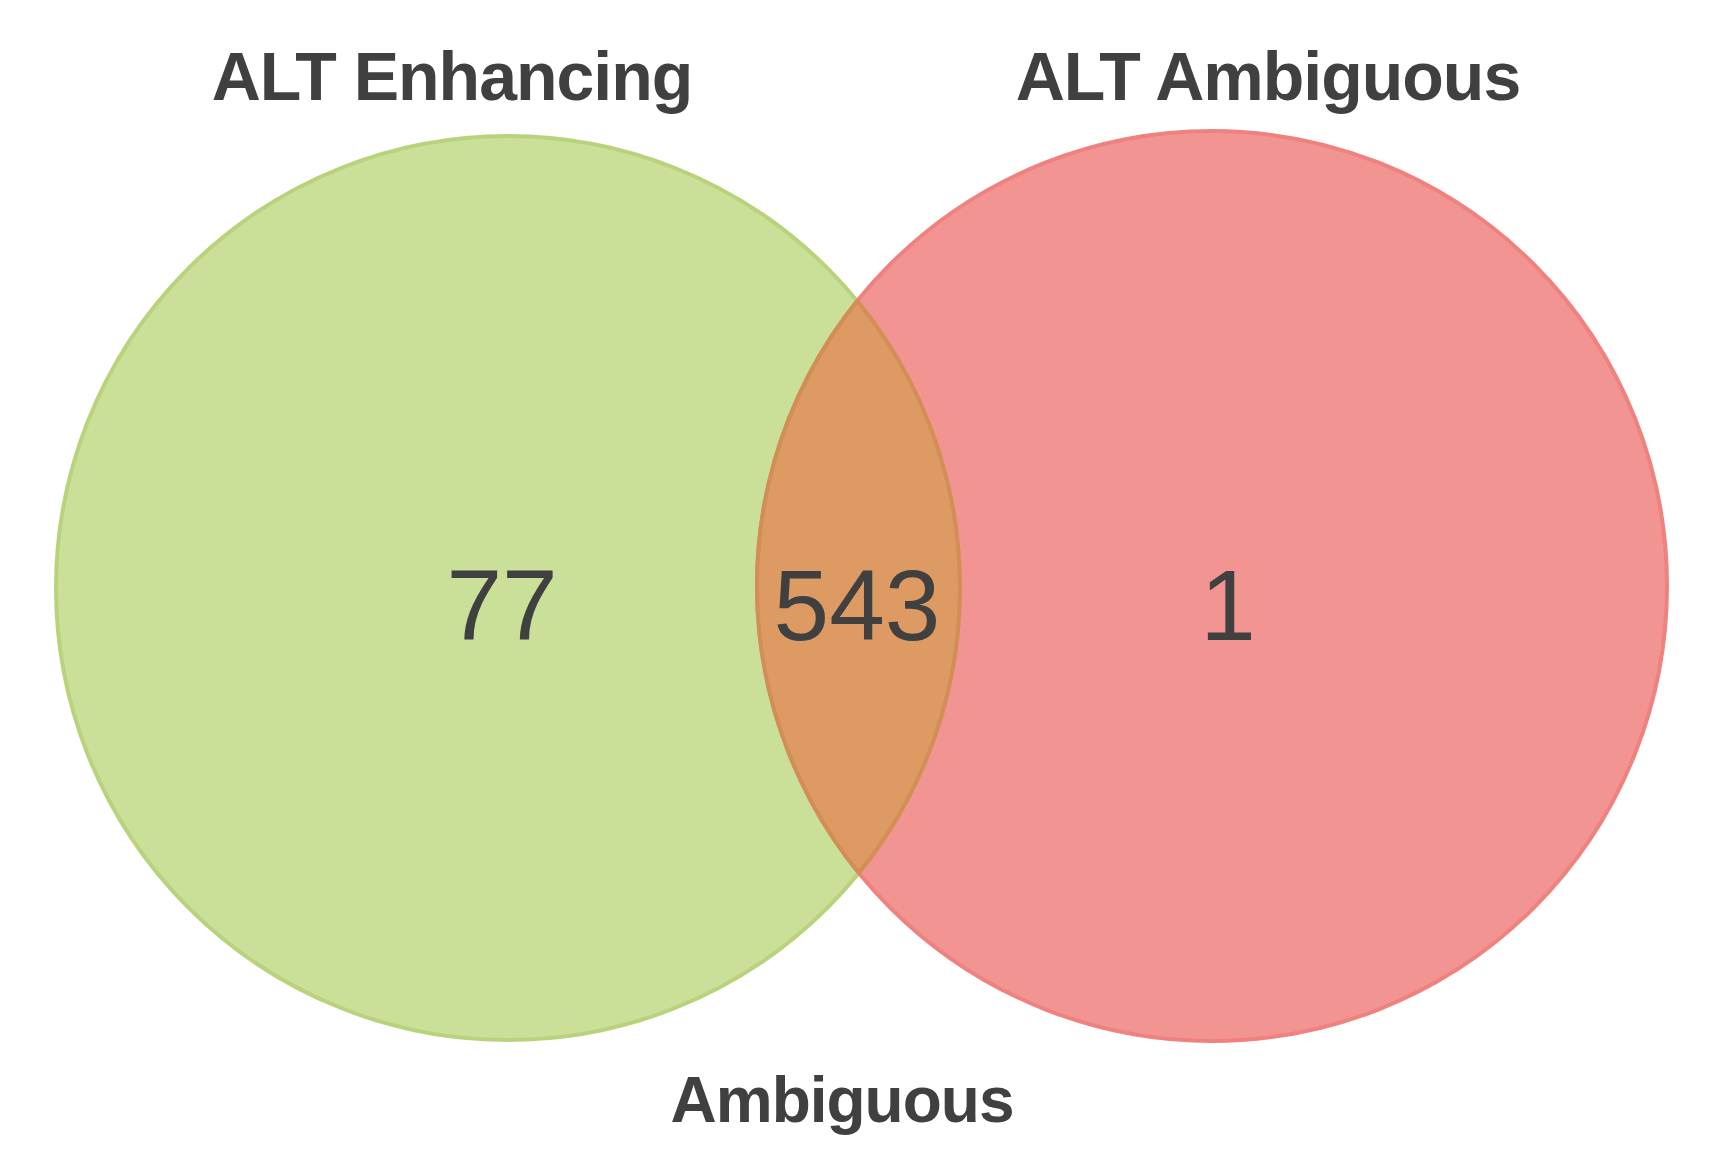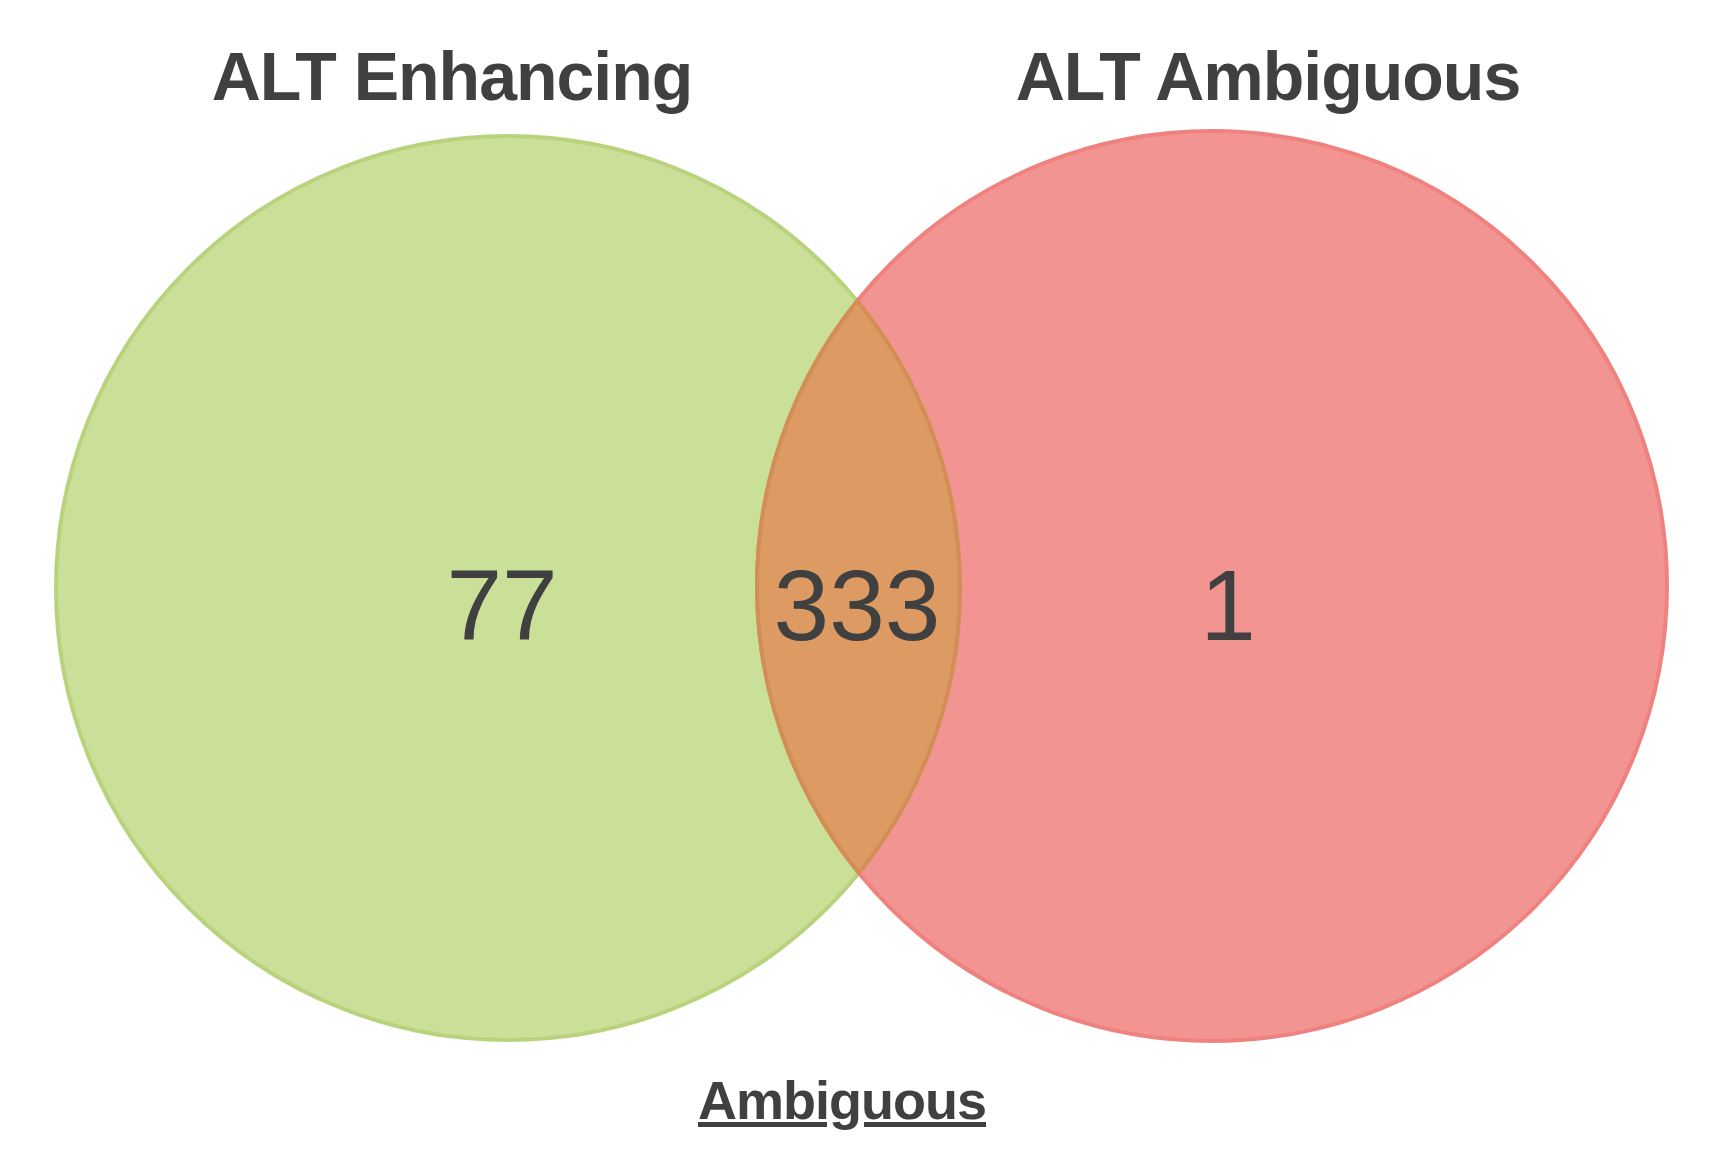--- a/index.html
+++ b/index.html
@@ -32,23 +32,22 @@
     white-space: nowrap;
     text-align: left;
     letter-spacing: -1px;
     line-height: 1;
   }
   .set-title {
     font-size: 68px;
     font-weight: 600;
   }
   .bottom-title {
-    font-size: 54px;
+    font-size: 64px;
     font-weight: 600;
-    text-decoration: underline;
   }
   .count {
     font-size: 100px;
     font-weight: 500;
     letter-spacing: 0;
   }
   .lbl-left-title    { left: 452px;  top: 76px;  }
   .lbl-right-title   { left: 1268px; top: 76px;  }
   .lbl-count-left    { left: 502px;  top: 605px; }
   .lbl-count-mid     { left: 857px;  top: 605px; }
@@ -82,19 +81,19 @@
       <circle class="stroke-lens" cx="508" cy="588" r="452" fill="none"></circle>
     </g>
   </svg>
 
   <div class="lbl set-title lbl-left-title">ALT Enhancing</div>
 
   <div class="lbl set-title lbl-right-title">ALT Ambiguous</div>
 
   <div class="lbl count lbl-count-left">77</div>
 
-  <div class="lbl count lbl-count-mid">333</div>
+  <div class="lbl count lbl-count-mid">543</div>
 
   <div class="lbl count lbl-count-right">1</div>
 
   <div class="lbl bottom-title lbl-bottom-title">Ambiguous</div>
 
 </div>
 
 </body></html>

